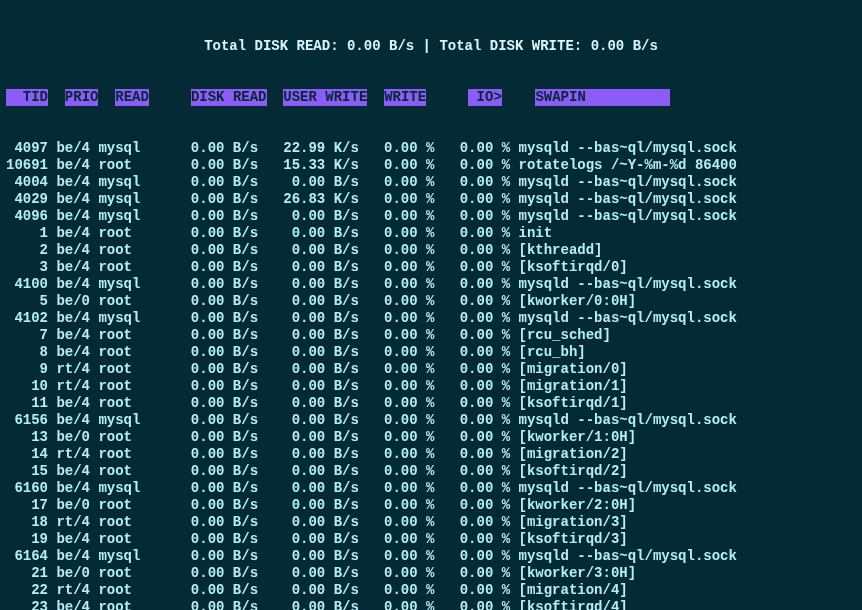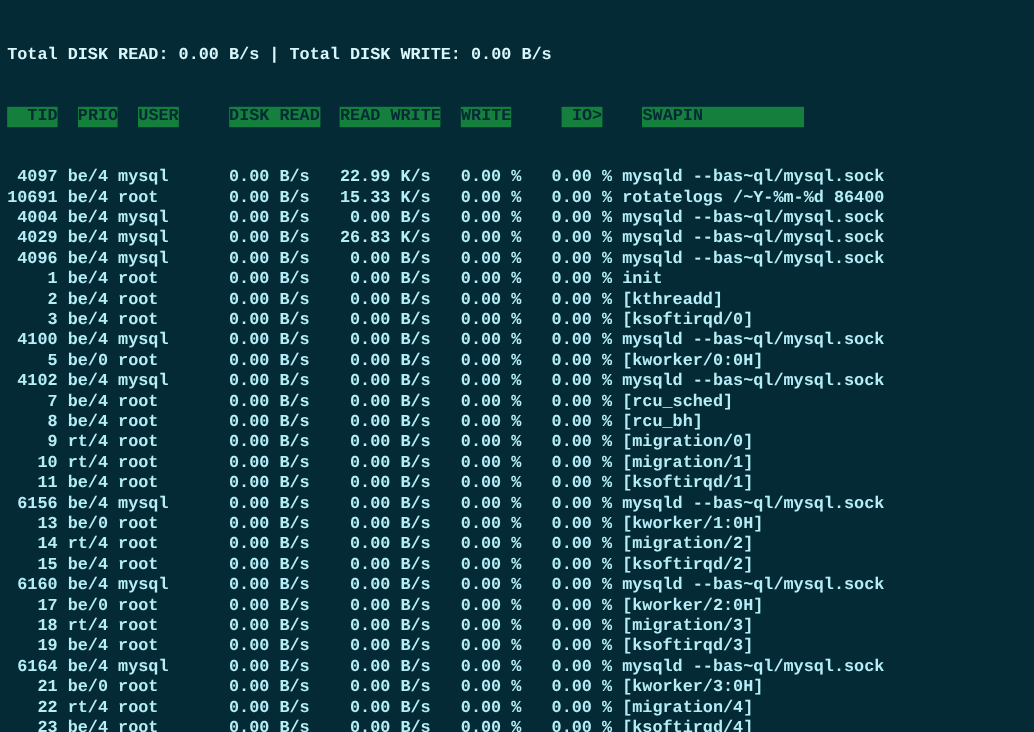--- a/index.html
+++ b/index.html
@@ -15,31 +15,32 @@
     color: #b6eef7;
     font-weight: bold;
   }
   .screen {
     padding: 4px 6px;
     white-space: pre;
     position: relative;
   }
   .hdr {
     color: #d9f7fb;
+    text-align: center;
   }
   .colhdr {
     color: #042a36;
-    background: #15803d;
+    background: #8b5cf6;
     display: inline-block;
   }
   .row {
     display: block;
   }
 </style>
 </head>
 <body>
 
 <div class="screen">
   <div class="hdr"><span>Total DISK READ:</span> <span>0.00 B/s</span> <span>|</span> <span>Total DISK WRITE:</span> <span>0.00 B/s</span></div>
-  <div><span class="colhdr">  TID</span>  <span class="colhdr">PRIO</span>  <span class="colhdr">USER</span>     <span class="colhdr">DISK READ</span>  <span class="colhdr">READ WRITE</span>  <span class="colhdr">WRITE</span>     <span class="colhdr"> IO&gt;</span>    <span class="colhdr">SWAPIN          </span></div>
+  <div><span class="colhdr">  TID</span>  <span class="colhdr">PRIO</span>  <span class="colhdr">READ</span>     <span class="colhdr">DISK READ</span>  <span class="colhdr">USER WRITE</span>  <span class="colhdr">WRITE</span>     <span class="colhdr"> IO&gt;</span>    <span class="colhdr">SWAPIN          </span></div>
   <div id="rows"><span class="row"> 4097 be/4 mysql      0.00 B/s   22.99 K/s   0.00 %   0.00 % mysqld --bas~ql/mysql.sock</span><span class="row">10691 be/4 root       0.00 B/s   15.33 K/s   0.00 %   0.00 % rotatelogs /~Y-%m-%d 86400</span><span class="row"> 4004 be/4 mysql      0.00 B/s    0.00 B/s   0.00 %   0.00 % mysqld --bas~ql/mysql.sock</span><span class="row"> 4029 be/4 mysql      0.00 B/s   26.83 K/s   0.00 %   0.00 % mysqld --bas~ql/mysql.sock</span><span class="row"> 4096 be/4 mysql      0.00 B/s    0.00 B/s   0.00 %   0.00 % mysqld --bas~ql/mysql.sock</span><span class="row">    1 be/4 root       0.00 B/s    0.00 B/s   0.00 %   0.00 % init</span><span class="row">    2 be/4 root       0.00 B/s    0.00 B/s   0.00 %   0.00 % [kthreadd]</span><span class="row">    3 be/4 root       0.00 B/s    0.00 B/s   0.00 %   0.00 % [ksoftirqd/0]</span><span class="row"> 4100 be/4 mysql      0.00 B/s    0.00 B/s   0.00 %   0.00 % mysqld --bas~ql/mysql.sock</span><span class="row">    5 be/0 root       0.00 B/s    0.00 B/s   0.00 %   0.00 % [kworker/0:0H]</span><span class="row"> 4102 be/4 mysql      0.00 B/s    0.00 B/s   0.00 %   0.00 % mysqld --bas~ql/mysql.sock</span><span class="row">    7 be/4 root       0.00 B/s    0.00 B/s   0.00 %   0.00 % [rcu_sched]</span><span class="row">    8 be/4 root       0.00 B/s    0.00 B/s   0.00 %   0.00 % [rcu_bh]</span><span class="row">    9 rt/4 root       0.00 B/s    0.00 B/s   0.00 %   0.00 % [migration/0]</span><span class="row">   10 rt/4 root       0.00 B/s    0.00 B/s   0.00 %   0.00 % [migration/1]</span><span class="row">   11 be/4 root       0.00 B/s    0.00 B/s   0.00 %   0.00 % [ksoftirqd/1]</span><span class="row"> 6156 be/4 mysql      0.00 B/s    0.00 B/s   0.00 %   0.00 % mysqld --bas~ql/mysql.sock</span><span class="row">   13 be/0 root       0.00 B/s    0.00 B/s   0.00 %   0.00 % [kworker/1:0H]</span><span class="row">   14 rt/4 root       0.00 B/s    0.00 B/s   0.00 %   0.00 % [migration/2]</span><span class="row">   15 be/4 root       0.00 B/s    0.00 B/s   0.00 %   0.00 % [ksoftirqd/2]</span><span class="row"> 6160 be/4 mysql      0.00 B/s    0.00 B/s   0.00 %   0.00 % mysqld --bas~ql/mysql.sock</span><span class="row">   17 be/0 root       0.00 B/s    0.00 B/s   0.00 %   0.00 % [kworker/2:0H]</span><span class="row">   18 rt/4 root       0.00 B/s    0.00 B/s   0.00 %   0.00 % [migration/3]</span><span class="row">   19 be/4 root       0.00 B/s    0.00 B/s   0.00 %   0.00 % [ksoftirqd/3]</span><span class="row"> 6164 be/4 mysql      0.00 B/s    0.00 B/s   0.00 %   0.00 % mysqld --bas~ql/mysql.sock</span><span class="row">   21 be/0 root       0.00 B/s    0.00 B/s   0.00 %   0.00 % [kworker/3:0H]</span><span class="row">   22 rt/4 root       0.00 B/s    0.00 B/s   0.00 %   0.00 % [migration/4]</span><span class="row">   23 be/4 root       0.00 B/s    0.00 B/s   0.00 %   0.00 % [ksoftirqd/4]</span></div>
   
 </div>
 
 </body></html>

